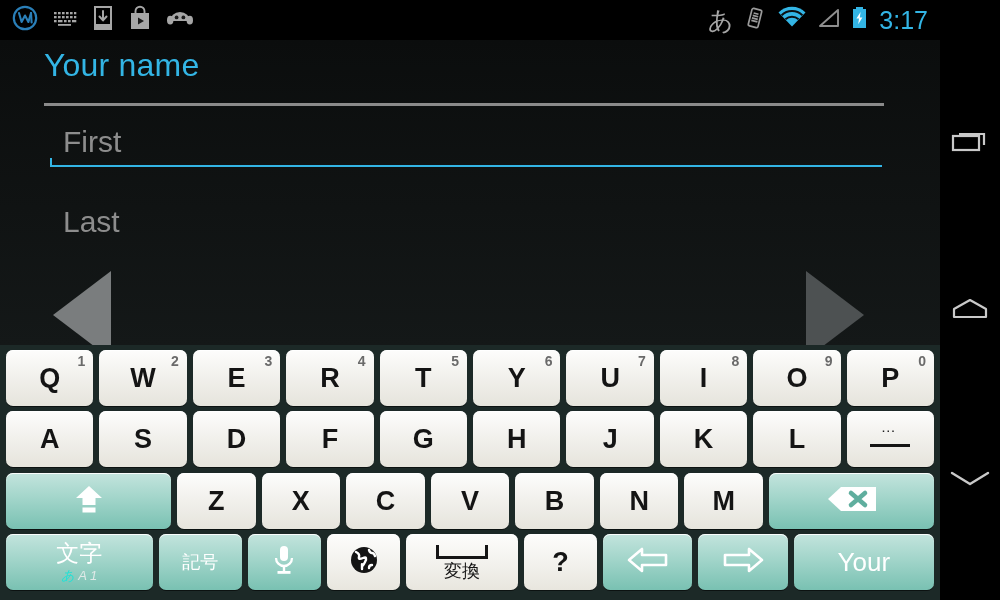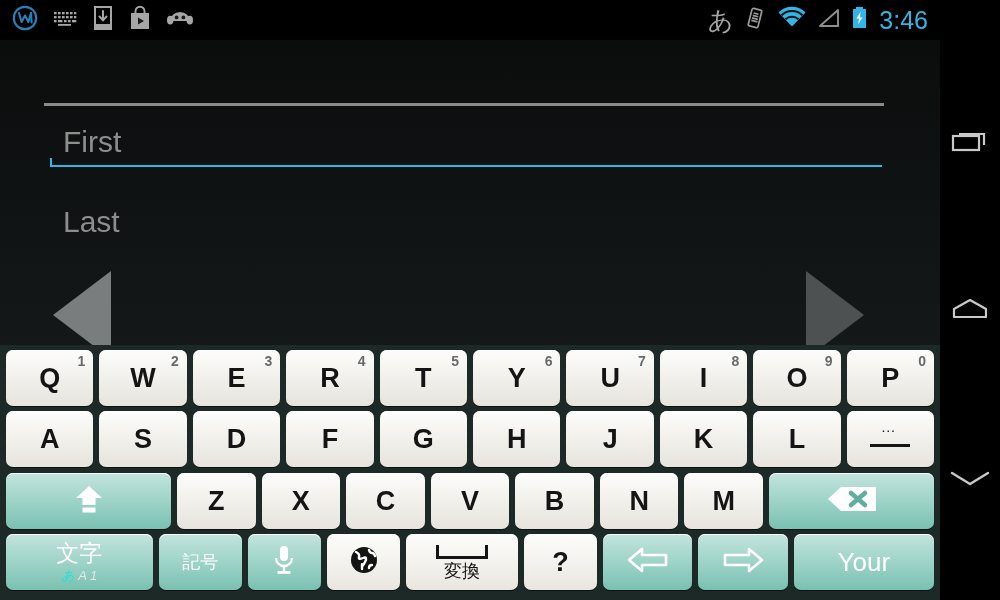--- a/index.html
+++ b/index.html
@@ -158,25 +158,26 @@
             <path d="M22 5 L22 21 L4 21 Z" fill="none" stroke="#8f8f8f" stroke-width="1.9" stroke-linejoin="round"></path>
           </svg>
       </span>
       <span class="sicon">
         <svg width="17" height="26" viewBox="0 0 17 26">
             <rect x="5" y="2" width="7" height="2.4" fill="#33b5e5"></rect>
             <rect x="2" y="4" width="13" height="19" fill="#33b5e5"></rect>
             <path d="M9.6 7 L5.4 13.6 H8 L7.2 19.2 L11.4 12.4 H8.8 Z" fill="#ffffff"></path>
           </svg>
       </span>
-      <span id="clock">3:46</span>
+      <span id="clock">3:17</span>
     </div>
   </div>
 
   <div id="content">
+    <div id="page-title">Your name</div>
     <div id="title-rule"></div>
 
     <div class="field" id="field-last">
       <div class="field-text">Last</div>
       <div class="underline inactive"></div>
     </div>
 
     <div class="field" id="field-first">
       <div class="field-text">First</div>
       <div class="underline"></div>

